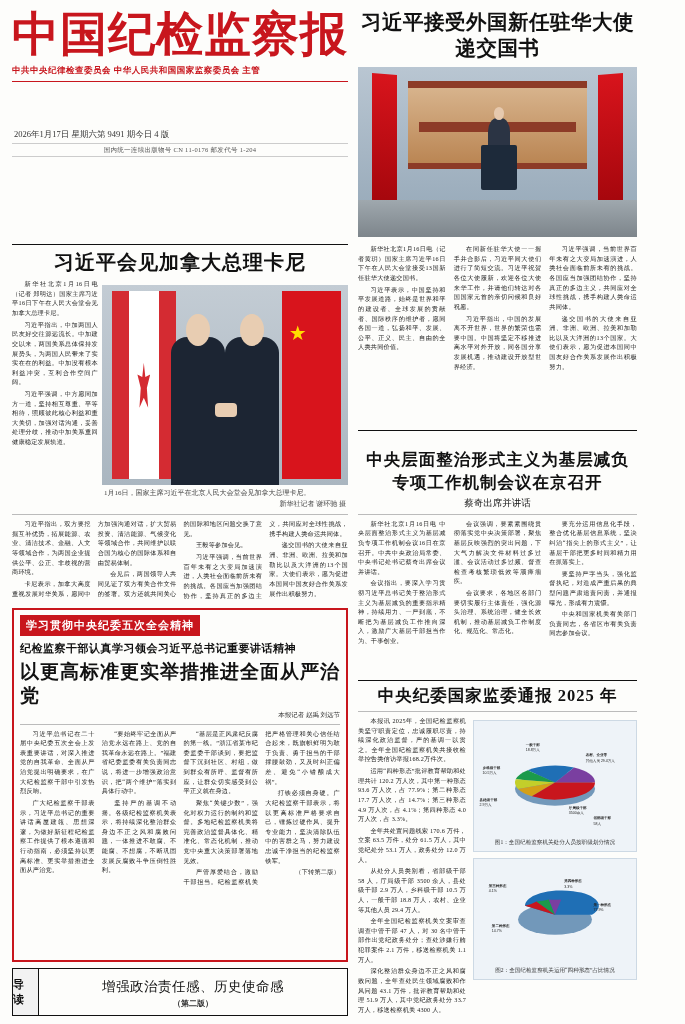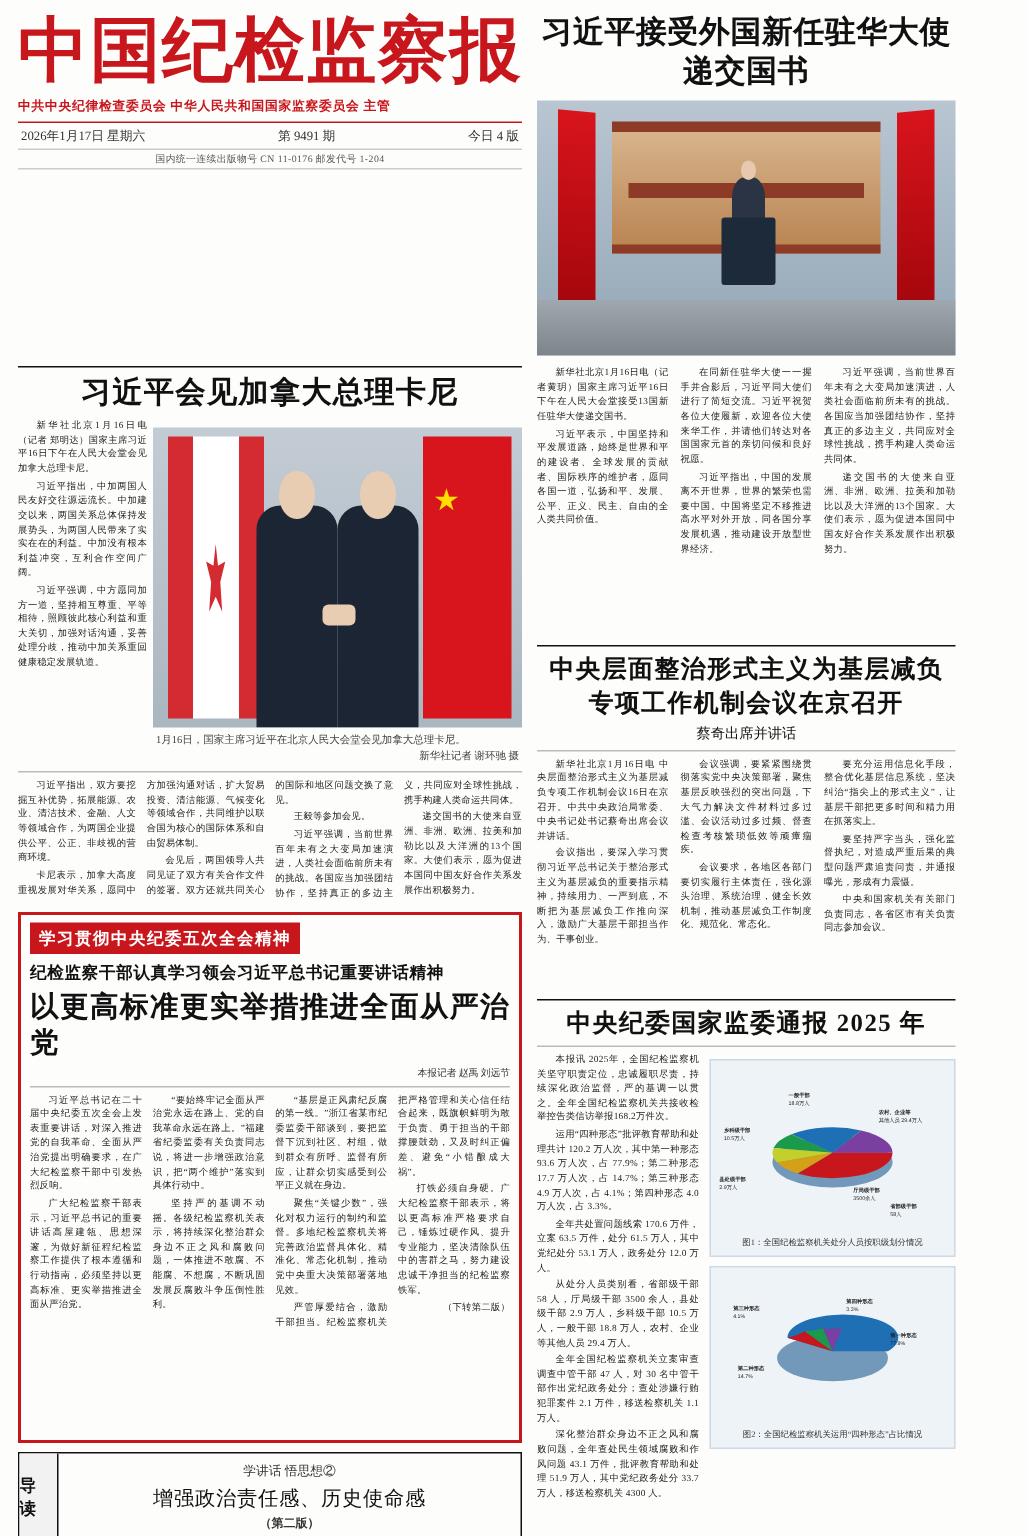--- a/index.html
+++ b/index.html
@@ -27,22 +27,22 @@
   }
   .logo-sub {
     margin-top: 6px;
     font-size: 8.5px;
     color: #c8161d;
     letter-spacing: .5px;
     font-weight: bold;
   }
   .logo-rule { border-top: 1px solid #c8161d; margin-top: 4px; }
   .mh-meta {
-    display:flex; justify-content:space-between;
-    font-size: 8.5px; color:#333; padding: 3px 2px 2px;
+    display:flex; justify-content:flex-start;
+    font-size: 8.5px; color:#333; padding: 3px 2px 2px; margin-top: 44px;
   }
   .mh-ticker {
     font-size: 6.5px; color:#555; text-align:center;
     border-top:1px solid #ccc; border-bottom:1px solid #ccc;
     padding: 1.5px 0; letter-spacing: .3px;
   }
   .mh-right { flex:1; }
   .lead-head {
     font-weight: bold; font-size: 20.5px; line-height:1.25;
     letter-spacing: .5px; text-align:center; color:#111;
@@ -270,40 +270,39 @@
           <p>聚焦“关键少数”，强化对权力运行的制约和监督。多地纪检监察机关将完善政治监督具体化、精准化、常态化机制，推动党中央重大决策部署落地见效。</p>
           <p>严管厚爱结合，激励干部担当。纪检监察机关把严格管理和关心信任结合起来，既旗帜鲜明为敢于负责、勇于担当的干部撑腰鼓劲，又及时纠正偏差、避免“小错酿成大祸”。</p>
           <p>打铁必须自身硬。广大纪检监察干部表示，将以更高标准严格要求自己，锤炼过硬作风、提升专业能力，坚决清除队伍中的害群之马，努力建设忠诚干净担当的纪检监察铁军。</p>
           <p style="text-align:right;">（下转第二版）</p>
         </div>
       </div>
 
       <div class="guide">
         <div class="guide-tab">导读</div>
         <div class="guide-body">
-          <div class="guide-k">学讲话  悟思想②</div>
           <div class="guide-h">增强政治责任感、历史使命感</div>
           <div class="guide-p">（第二版）</div>
         </div>
       </div>
     </div>
 
     <div class="right-col">
 
       <div class="body-text cols3" style="height:186px;">
         <p>新华社北京1月16日电（记者黄玥）国家主席习近平16日下午在人民大会堂接受13国新任驻华大使递交国书。</p>
         <p>习近平表示，中国坚持和平发展道路，始终是世界和平的建设者、全球发展的贡献者、国际秩序的维护者，愿同各国一道，弘扬和平、发展、公平、正义、民主、自由的全人类共同价值。</p>
         <p>在同新任驻华大使一一握手并合影后，习近平同大使们进行了简短交流。习近平祝贺各位大使履新，欢迎各位大使来华工作，并请他们转达对各国国家元首的亲切问候和良好祝愿。</p>
         <p>习近平指出，中国的发展离不开世界，世界的繁荣也需要中国。中国将坚定不移推进高水平对外开放，同各国分享发展机遇，推动建设开放型世界经济。</p>
         <p>习近平强调，当前世界百年未有之大变局加速演进，人类社会面临前所未有的挑战。各国应当加强团结协作，坚持真正的多边主义，共同应对全球性挑战，携手构建人类命运共同体。</p>
         <p>递交国书的大使来自亚洲、非洲、欧洲、拉美和加勒比以及大洋洲的13个国家。大使们表示，愿为促进本国同中国友好合作关系发展作出积极努力。</p>
       </div>
 
       <div class="colrule"></div>
-      <div class="head-3" style="margin-top:4px;">中央层面整治形式主义为基层减负</div>
+      <div class="head-3" style="margin-top:18px;">中央层面整治形式主义为基层减负</div>
       <div class="head-3">专项工作机制会议在京召开</div>
       <div class="kicker-center">蔡奇出席并讲话</div>
       <div class="thinrule"></div>
       <div class="body-text cols3" style="margin-top:4px; height:158px;">
         <p>新华社北京1月16日电  中央层面整治形式主义为基层减负专项工作机制会议16日在京召开。中共中央政治局常委、中央书记处书记蔡奇出席会议并讲话。</p>
         <p>会议指出，要深入学习贯彻习近平总书记关于整治形式主义为基层减负的重要指示精神，持续用力、一严到底，不断把为基层减负工作推向深入，激励广大基层干部担当作为、干事创业。</p>
         <p>会议强调，要紧紧围绕贯彻落实党中央决策部署，聚焦基层反映强烈的突出问题，下大气力解决文件材料过多过滥、会议活动过多过频、督查检查考核繁琐低效等顽瘴痼疾。</p>
         <p>会议要求，各地区各部门要切实履行主体责任，强化源头治理、系统治理，健全长效机制，推动基层减负工作制度化、规范化、常态化。</p>
         <p>要充分运用信息化手段，整合优化基层信息系统，坚决纠治“指尖上的形式主义”，让基层干部把更多时间和精力用在抓落实上。</p>
         <p>要坚持严字当头，强化监督执纪，对造成严重后果的典型问题严肃追责问责，并通报曝光，形成有力震慑。</p>

